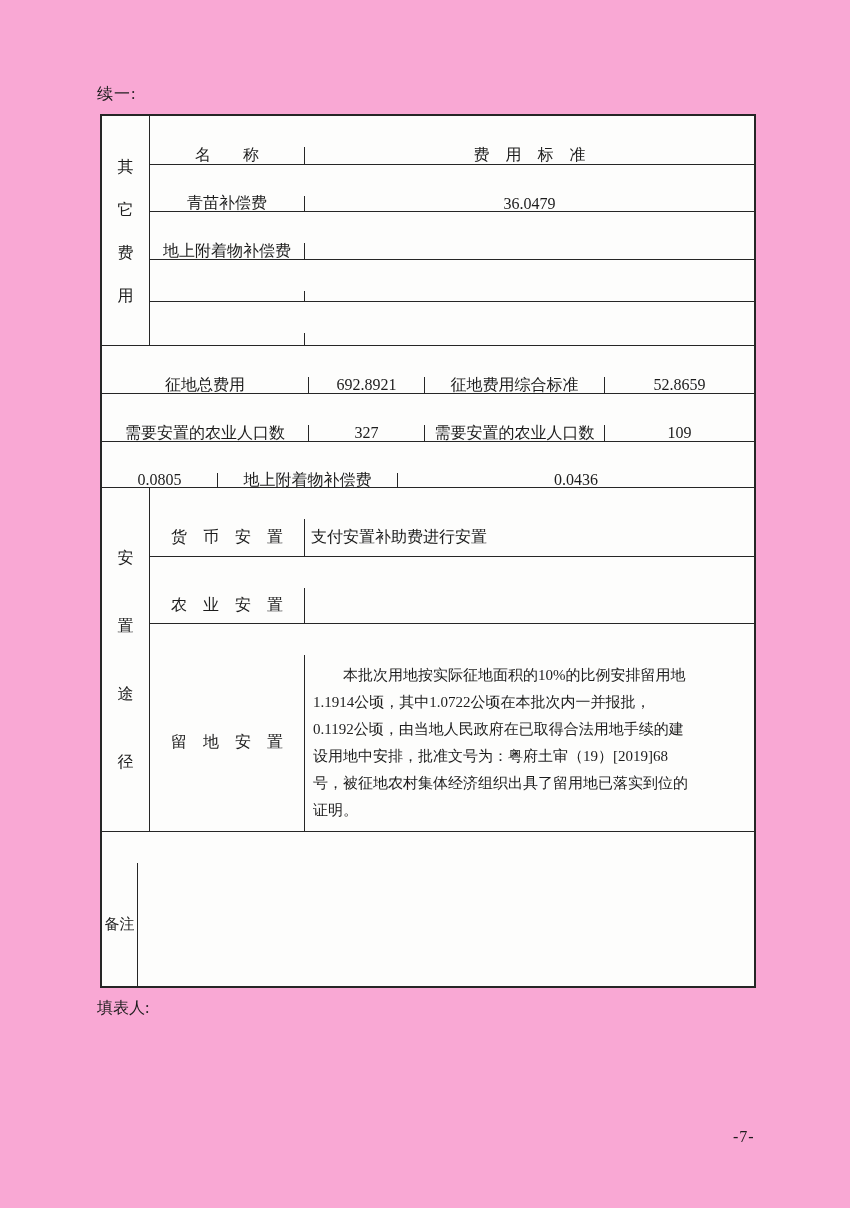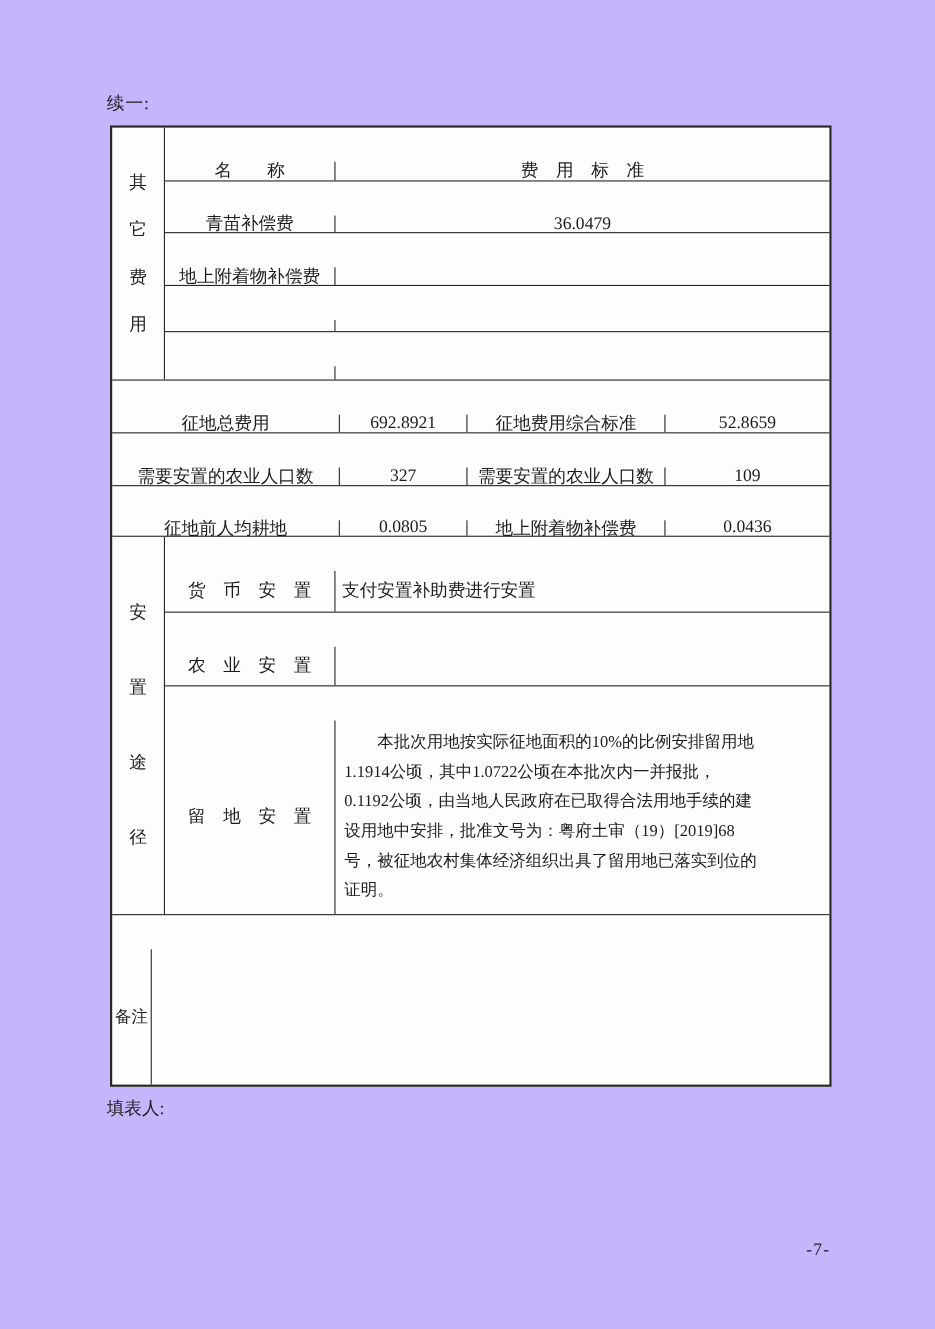--- a/index.html
+++ b/index.html
@@ -1,20 +1,20 @@
 <!DOCTYPE html>
 <html><head>
 <meta charset="utf-8">
 <style>
   html,body { margin:0; padding:0; }
   .page {
     position: relative;
     width: 850px;
     height: 1208px;
-    background: #c4b5fd;
+    background: #f9a8d4;
     font-family: "Liberation Serif", "DejaVu Serif", serif;
     color: #1c1c1c;
     overflow: hidden;
   }
   .cont-label {
     position: absolute;
     left: 97px;
     top: 84px;
     font-size: 16px;
     letter-spacing: 1px;
@@ -141,21 +141,20 @@
         <div class="cell br b-c3 center">征地费用综合标准</div>
         <div class="cell flex1 center">52.8659</div>
       </div>
       <div class="grid-row bb h48">
         <div class="cell br b-c1 center">需要安置的农业人口数</div>
         <div class="cell br b-c2 center">327</div>
         <div class="cell br b-c3 center">需要安置的农业人口数</div>
         <div class="cell flex1 center">109</div>
       </div>
       <div class="grid-row bb h46">
-        <div class="cell br b-c1 center">征地前人均耕地</div>
         <div class="cell br b-c2 center">0.0805</div>
         <div class="cell br b-c3 center">地上附着物补偿费</div>
         <div class="cell flex1 center">0.0436</div>
       </div>
     </div>
 
     <div class="section bb" style="height:344px;">
       <div class="vcell br gap51">
         <span>安</span>
         <span>置</span>

